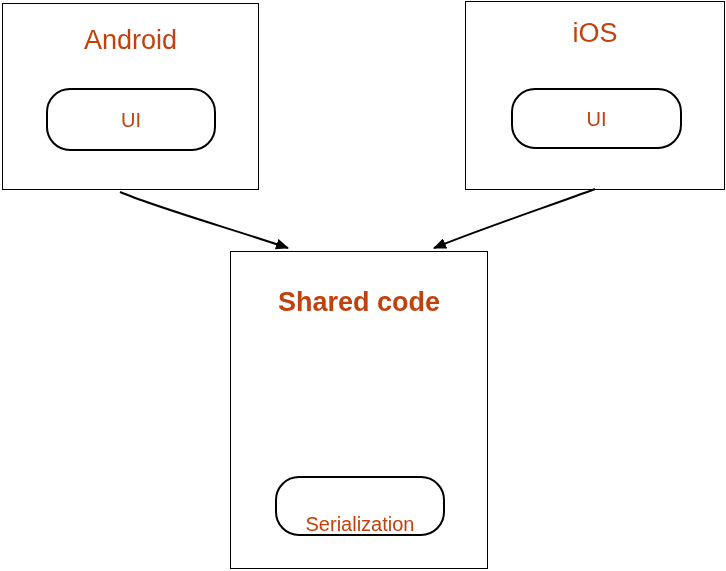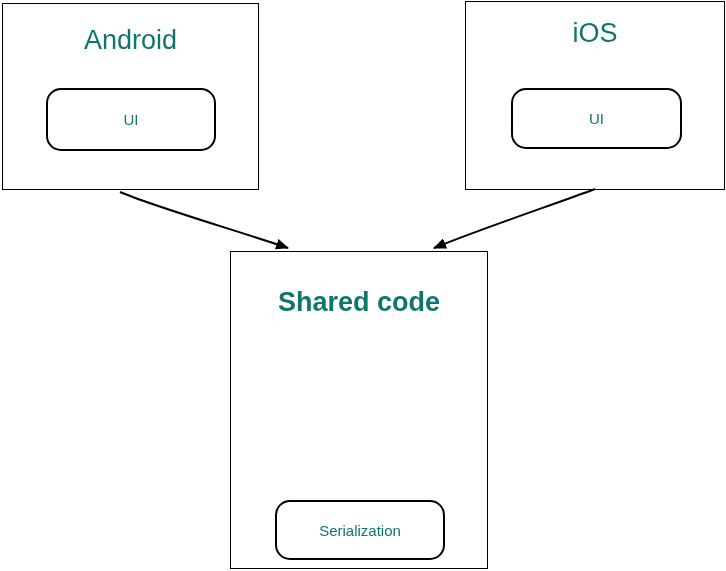--- a/index.html
+++ b/index.html
@@ -6,39 +6,39 @@
     margin: 0;
     padding: 0;
     background: #ffffff;
   }
   .canvas {
     position: relative;
     width: 726px;
     height: 571px;
     background: #ffffff;
     font-family: "Liberation Sans", sans-serif;
-    color: #0f766e;
+    color: #c2410c;
     overflow: hidden;
   }
   .box {
     position: absolute;
     border: 1.4px solid #000000;
     background: #ffffff;
     box-sizing: border-box;
   }
   .rbox {
     position: absolute;
     border: 2px solid #000000;
-    border-radius: 15px;
+    border-radius: 24px;
     background: #ffffff;
     box-sizing: border-box;
     display: flex;
     align-items: center;
     justify-content: center;
-    font-size: 15px;
+    font-size: 20px;
     line-height: 1;
     z-index: 3;
   }
   .title {
     position: absolute;
     left: 0;
     width: 100%;
     text-align: center;
     font-size: 27px;
     line-height: 1;
@@ -49,21 +49,21 @@
   #shared-box    { left: 230px; top: 251px; width: 258px; height: 318px; }
 
   #android-title { top: 23px; }
   #ios-title     { top: 18px; }
   #shared-title  { top: 37px; font-weight: bold; }
 
   #android-ui    { left: 46px;  top: 88px;  width: 170px; height: 63px; }
   #ios-ui        { left: 511px; top: 88px;  width: 171px; height: 61px; }
   #shared-db     { left: 275px; top: 340px; width: 170px; height: 60px; }
   #shared-http   { left: 275px; top: 409px; width: 170px; height: 60px; }
-  #shared-ser    { left: 275px; top: 500px; width: 170px; height: 60px; }
+  #shared-ser    { left: 275px; top: 476px; width: 170px; height: 60px; align-items: flex-end; }
 
   svg.edges {
     position: absolute;
     left: 0;
     top: 0;
     width: 726px;
     height: 571px;
     z-index: 2;
     pointer-events: none;
   }

